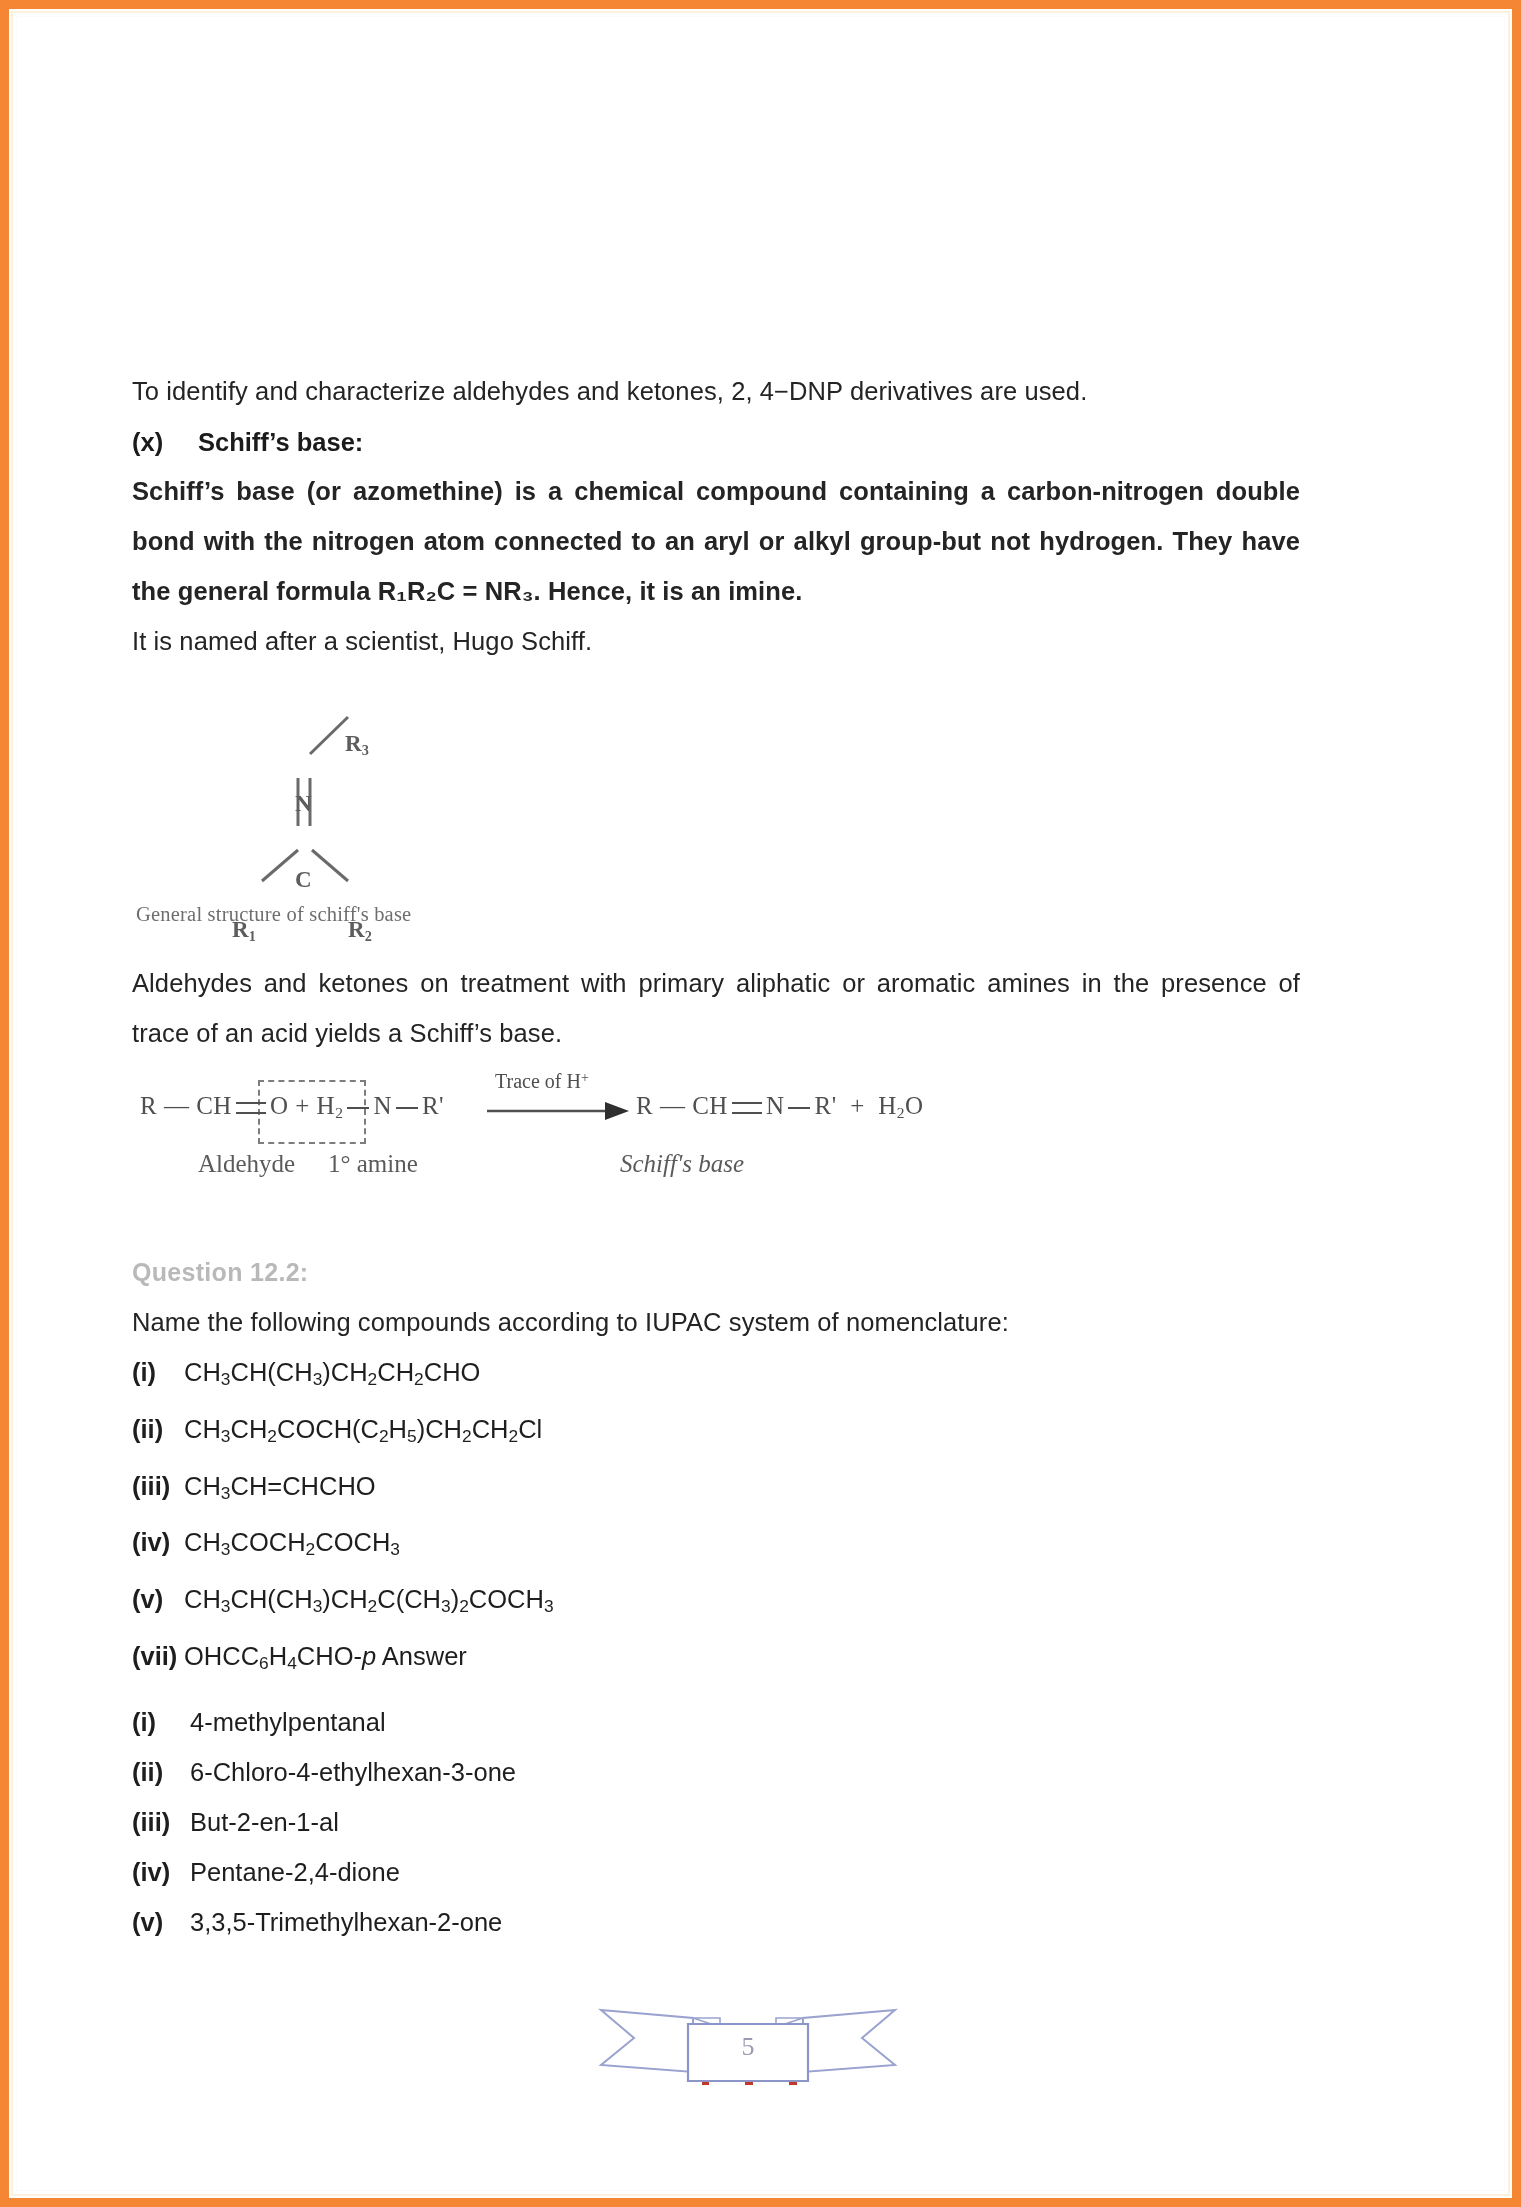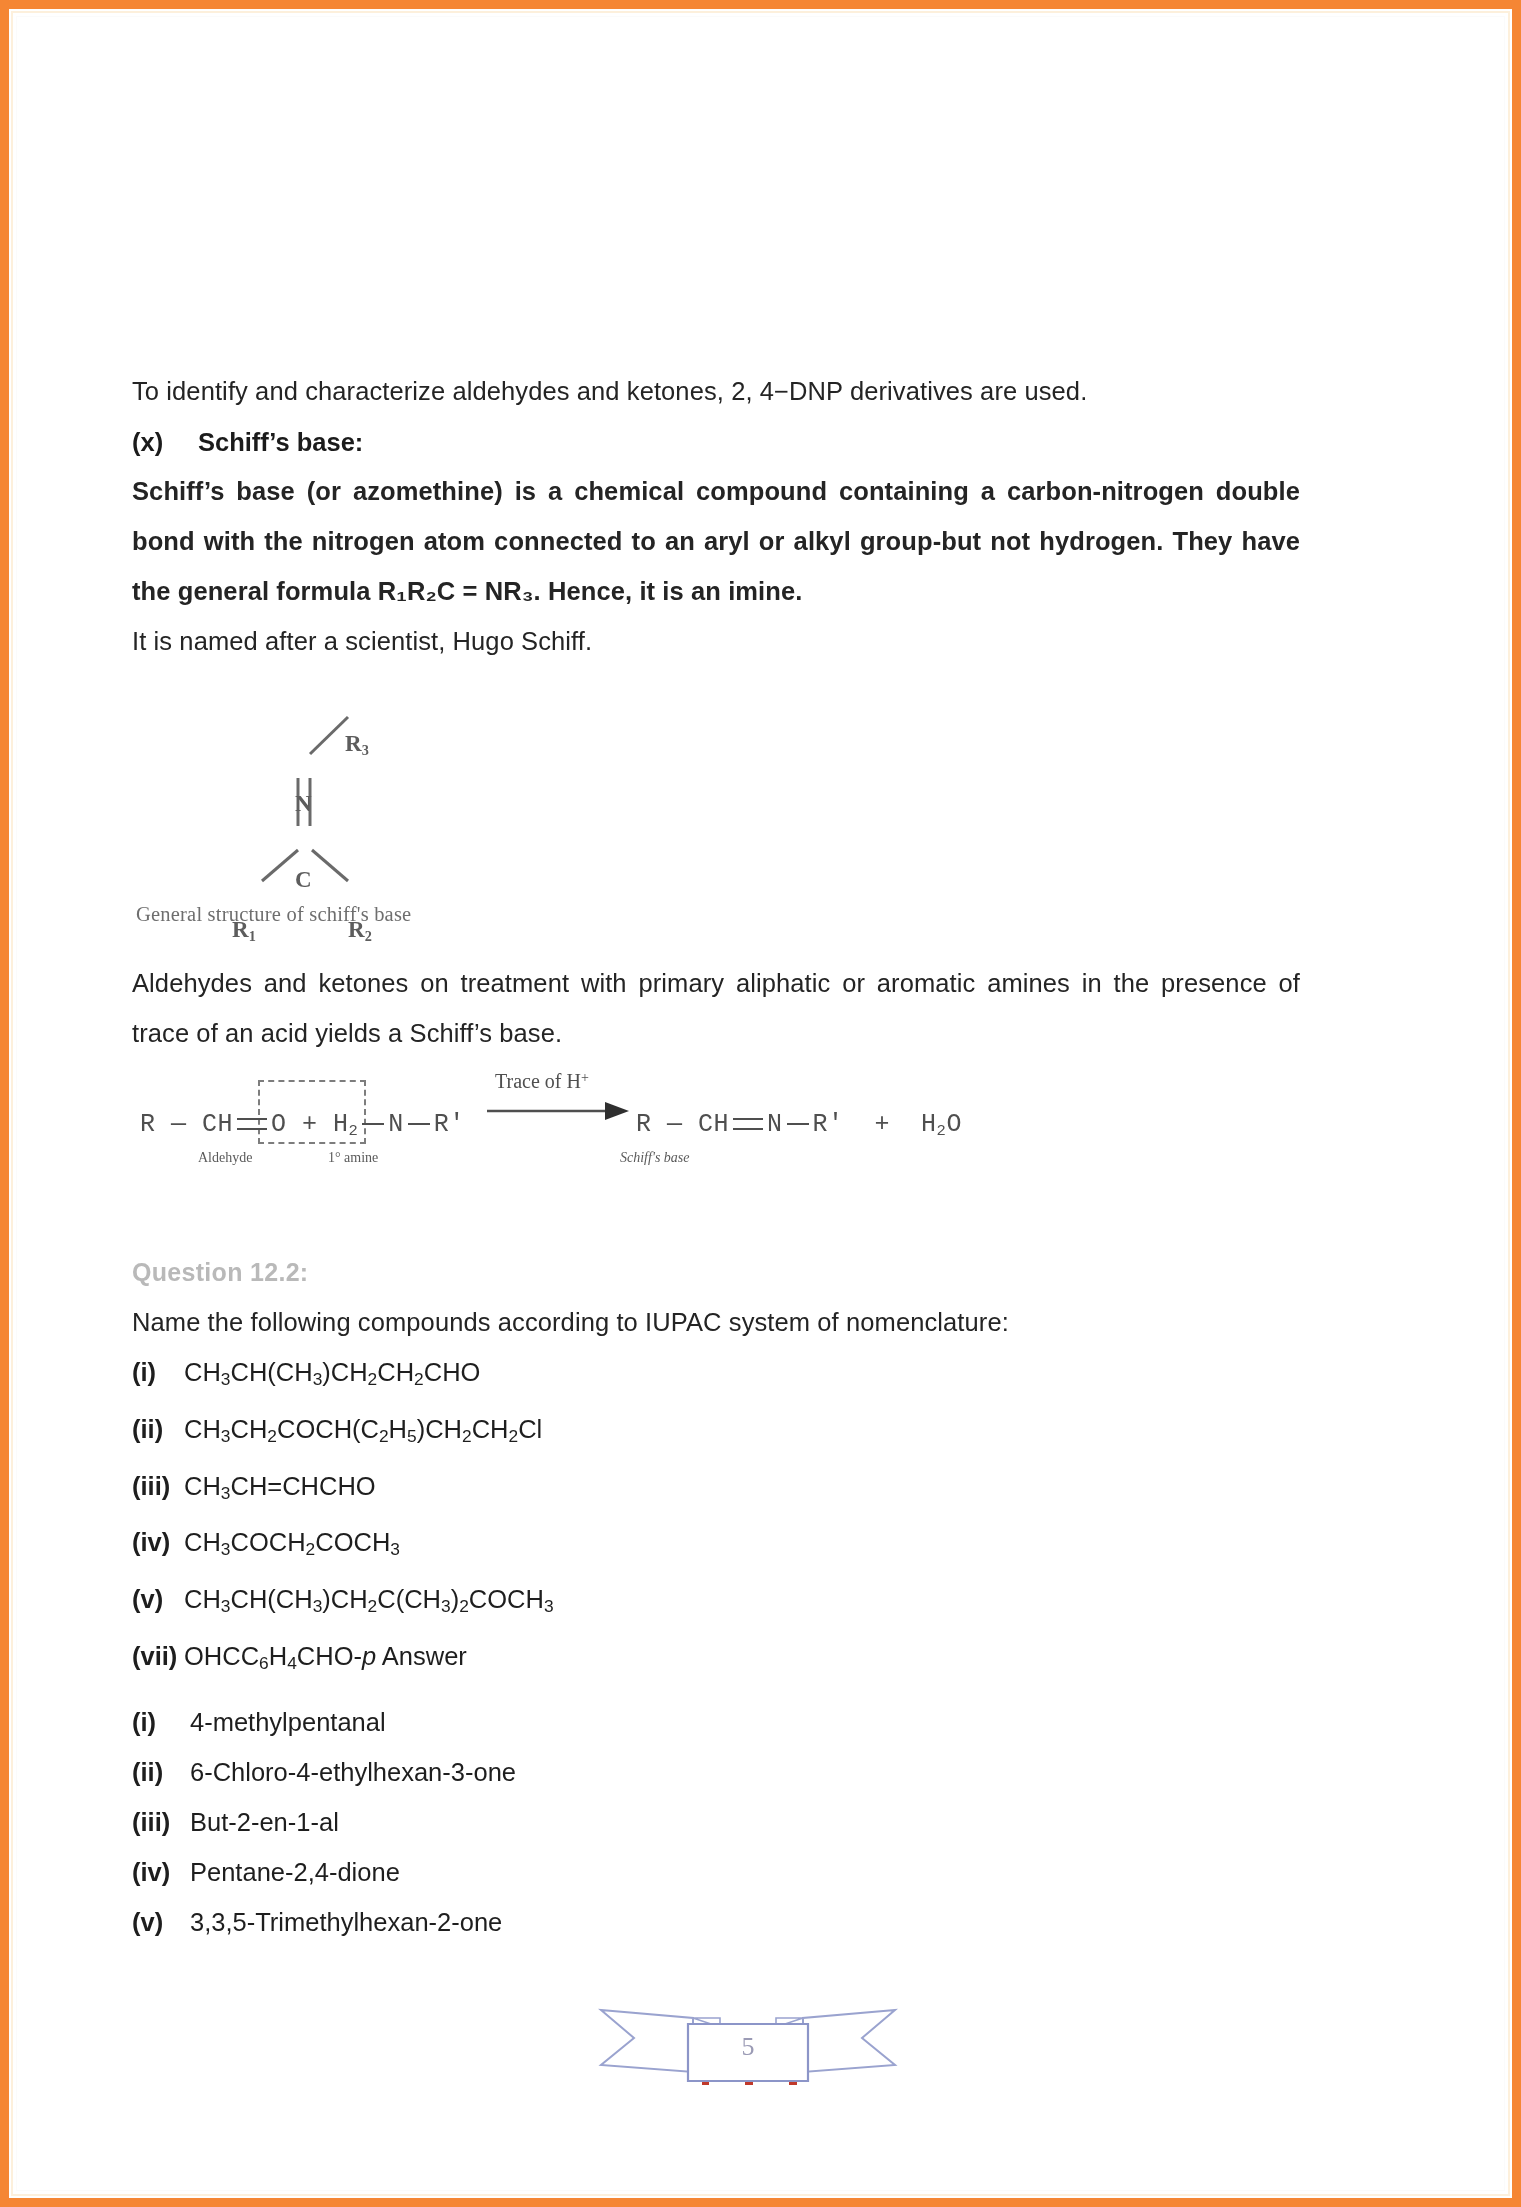--- a/index.html
+++ b/index.html
@@ -138,25 +138,24 @@
   .reaction {
     position: relative;
     width: 700px;
     height: 130px;
     font-family: "Liberation Serif", serif;
     color: #4f4f4f;
   }
   .reaction .eq {
     position: absolute;
     left: 0;
-    top: 38px;
+    top: 20px;
     font-size: 25px;
     letter-spacing: 0.5px;
     white-space: nowrap;
-    font-family: Liberation Mono, monospace;
   }
   .reaction .eq sub { font-size: 0.62em; vertical-align: -0.25em; }
   .reaction .cond {
     position: absolute;
     left: 355px;
     top: -2px;
     font-size: 20px;
     white-space: nowrap;
   }
   .reaction .cond sup { font-size: 0.7em; vertical-align: 0.45em; }
@@ -164,21 +163,21 @@
     position: absolute;
     left: 118px;
     top: 8px;
     width: 104px;
     height: 60px;
     border: 2px dashed #7d7d7d;
   }
   .reaction .lbl {
     position: absolute;
     top: 78px;
-    font-size: 14px;
+    font-size: 25px;
     color: #5a5a5a;
     white-space: nowrap;
   }
   .reaction svg.arrow { position: absolute; left: 347px; top: 28px; }
   .bond-d, .bond-s { display: inline-block; vertical-align: middle; }
 
   
   .ribbon {
     position: absolute;
     left: 598px;

